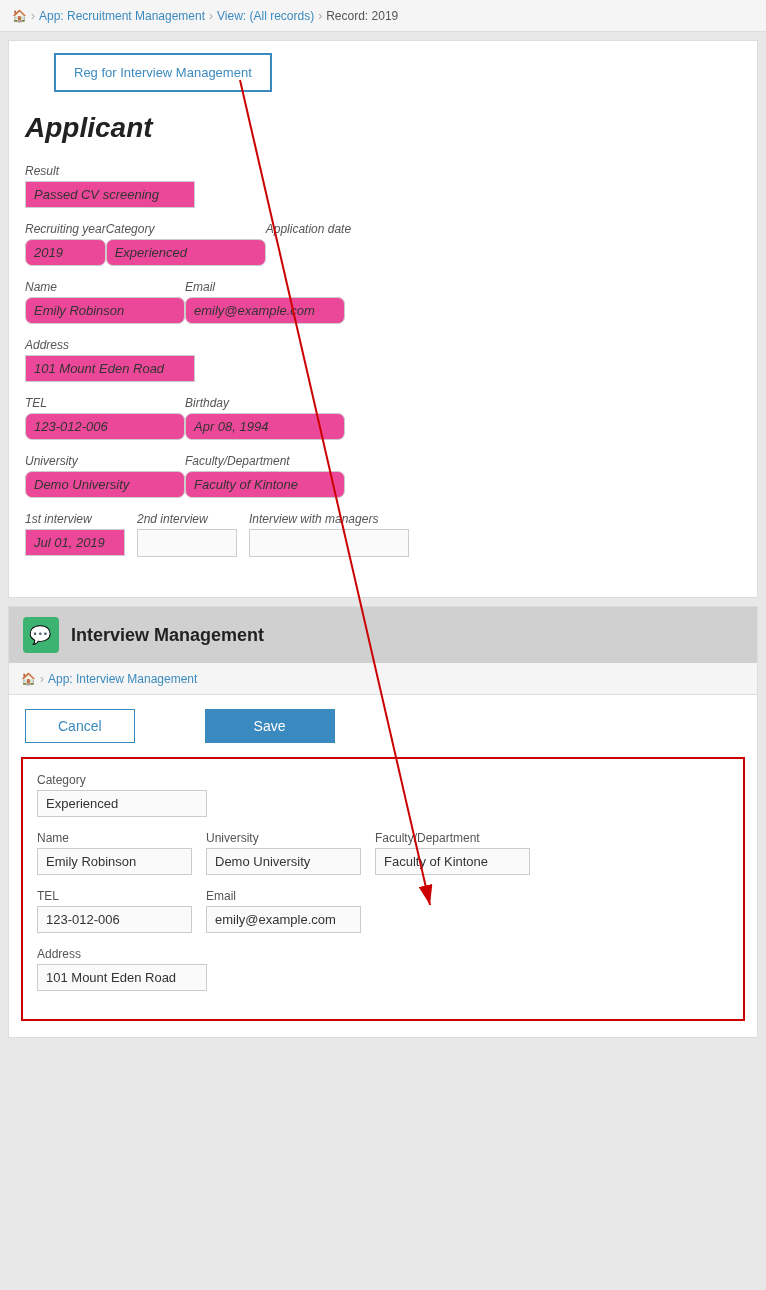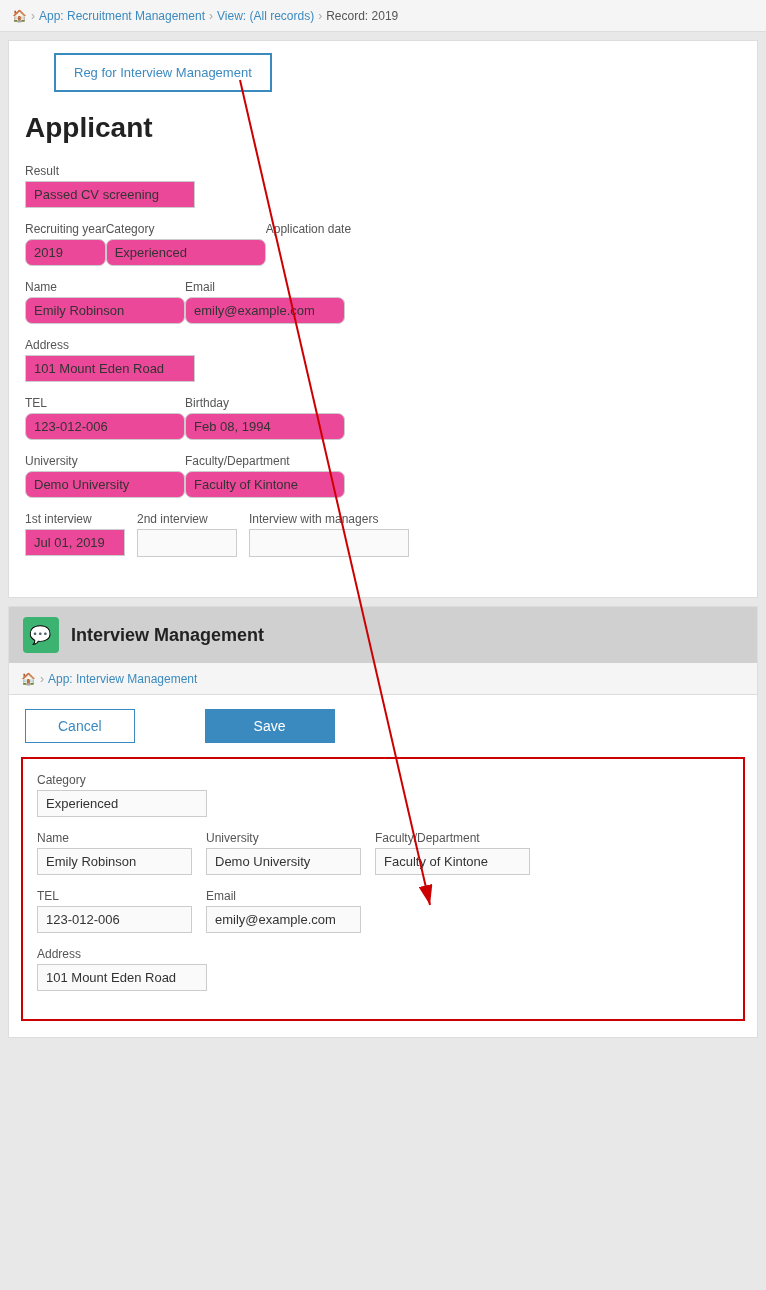--- a/index.html
+++ b/index.html
@@ -51,20 +51,21 @@
       color: #3b8abf;
       padding: 10px 18px;
       font-size: 13px;
       cursor: pointer;
       font-weight: normal;
     }
 
     
     .applicant-section {
       padding: 8px 16px 16px 16px;
+      font-style: italic;
     }
     .section-title {
       font-size: 28px;
       font-weight: bold;
       color: #222;
       margin-bottom: 20px;
     }
 
     .field-group {
       margin-bottom: 14px;
@@ -286,21 +287,21 @@
         <div class="field-value">101 Mount Eden Road</div>
       </div>
 
       <div class="row-fields">
         <div class="col-field">
           <div class="field-label">TEL</div>
           <div class="field-value">123-012-006</div>
         </div>
         <div class="col-field">
           <div class="field-label">Birthday</div>
-          <div class="field-value">Feb 08, 1994</div>
+          <div class="field-value">Apr 08, 1994</div>
         </div>
       </div>
 
       <div class="row-fields">
         <div class="col-field">
           <div class="field-label">University</div>
           <div class="field-value">Demo University</div>
         </div>
         <div class="col-field">
           <div class="field-label">Faculty/Department</div>

